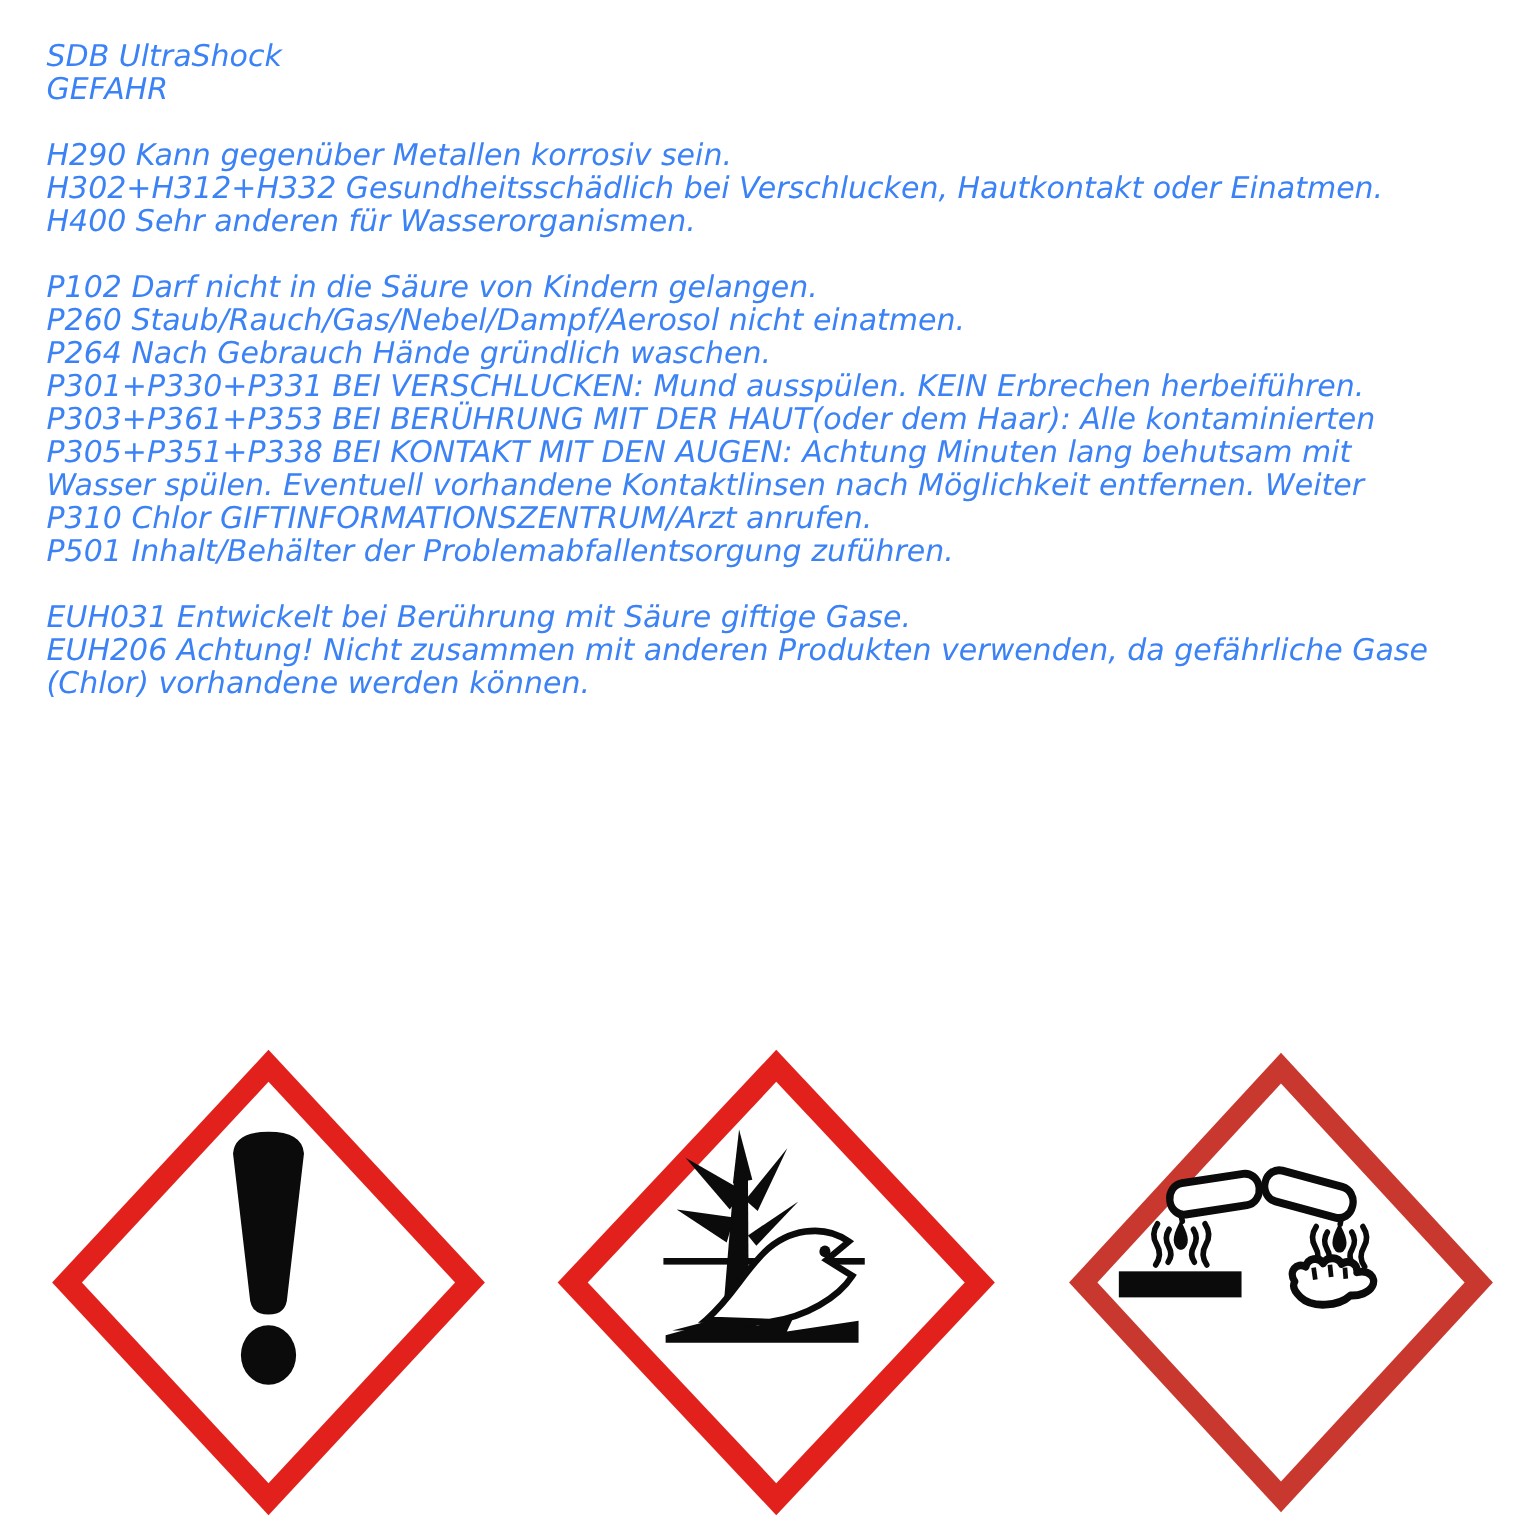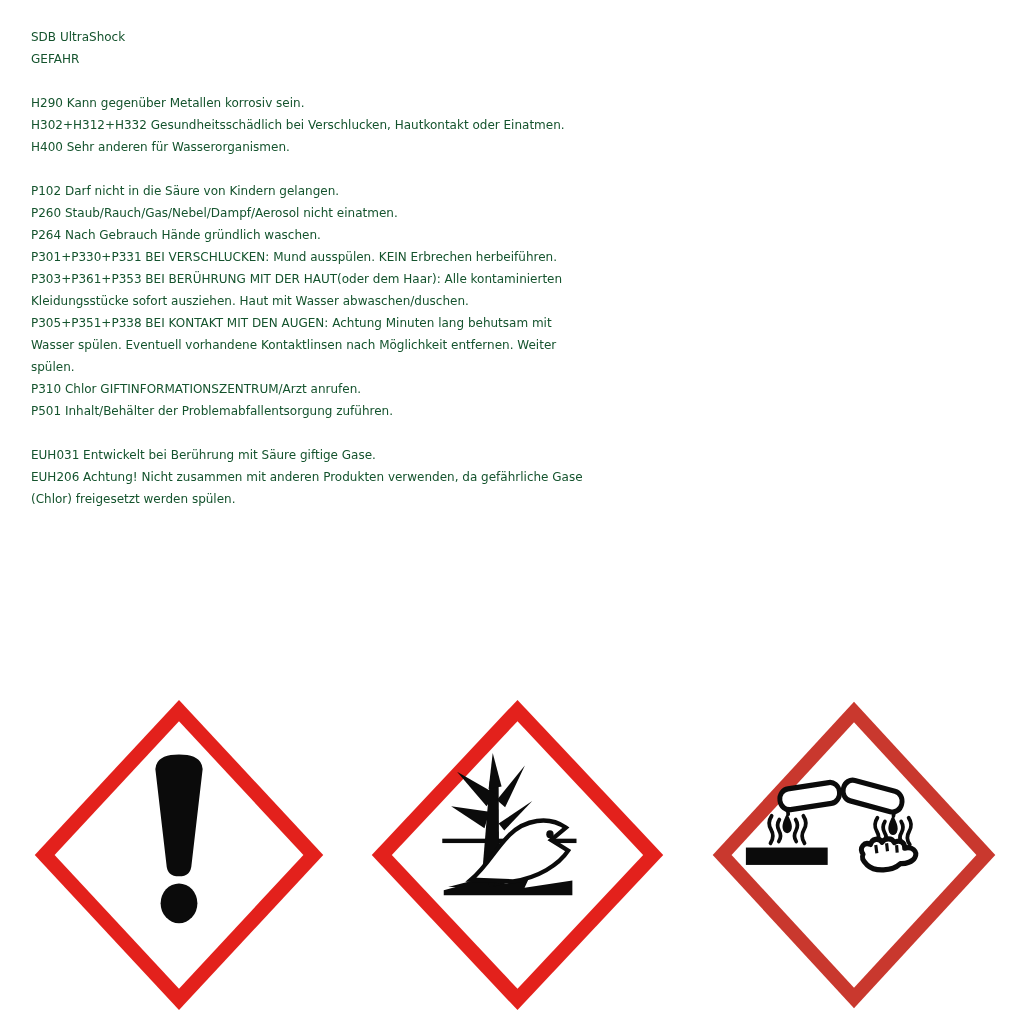--- a/index.html
+++ b/index.html
@@ -8,24 +8,25 @@
     width: 1024px;
     height: 1024px;
     background: #ffffff;
     overflow: hidden;
     font-family: "DejaVu Sans", "Liberation Sans", sans-serif;
   }
   .doc {
     position: absolute;
     left: 31px;
     top: 26px;
-    color: #14532d;
-    font-size: 12px;
+    color: #3b82f6;
+    font-size: 20px;
     line-height: 22px;
     white-space: nowrap;
+    font-style: italic;
   }
   .sec { margin: 0 0 22px 0; }
   .line { height: 22px; }
   .pictos { position: absolute; left: 0; top: 0; width: 1024px; height: 1024px; }
   svg.pictogram { position: absolute; display: block; }
   #picto-exclamation { left: 33px;  top: 698px; width: 292px; height: 314px; }
   #picto-environment { left: 370px; top: 698px; width: 295px; height: 314px; }
   #picto-corrosion   { left: 711px; top: 700px; width: 286px; height: 310px; }
 </style>
 </head>
@@ -44,32 +45,30 @@
       <div class="line">H302+H312+H332 Gesundheitsschädlich bei Verschlucken, Hautkontakt oder Einatmen.</div>
       <div class="line">H400 Sehr anderen für Wasserorganismen.</div>
     </div>
 
     <div class="sec">
       <div class="line">P102 Darf nicht in die Säure von Kindern gelangen.</div>
       <div class="line">P260 Staub/Rauch/Gas/Nebel/Dampf/Aerosol nicht einatmen.</div>
       <div class="line">P264 Nach Gebrauch Hände gründlich waschen.</div>
       <div class="line">P301+P330+P331 BEI VERSCHLUCKEN: Mund ausspülen. KEIN Erbrechen herbeiführen.</div>
       <div class="line">P303+P361+P353 BEI BERÜHRUNG MIT DER HAUT(oder dem Haar): Alle kontaminierten</div>
-      <div class="line">Kleidungsstücke sofort ausziehen. Haut mit Wasser abwaschen/duschen.</div>
       <div class="line">P305+P351+P338 BEI KONTAKT MIT DEN AUGEN: Achtung Minuten lang behutsam mit</div>
       <div class="line">Wasser spülen. Eventuell vorhandene Kontaktlinsen nach Möglichkeit entfernen. Weiter</div>
-      <div class="line">spülen.</div>
       <div class="line">P310 Chlor GIFTINFORMATIONSZENTRUM/Arzt anrufen.</div>
       <div class="line">P501 Inhalt/Behälter der Problemabfallentsorgung zuführen.</div>
     </div>
 
     <div class="sec">
       <div class="line">EUH031 Entwickelt bei Berührung mit Säure giftige Gase.</div>
       <div class="line">EUH206 Achtung! Nicht zusammen mit anderen Produkten verwenden, da gefährliche Gase</div>
-      <div class="line">(Chlor) freigesetzt werden spülen.</div>
+      <div class="line">(Chlor) vorhandene werden können.</div>
     </div>
   </div>
 
   <div class="pictos">
 
     <svg id="picto-exclamation" class="pictogram" viewBox="0 0 100 100" preserveAspectRatio="none">
       <polygon points="50,0.6 99.4,50 50,99.4 0.6,50" fill="#e3211c"></polygon>
       <polygon points="50,7.4 92.6,50 50,92.6 7.4,50" fill="#ffffff"></polygon>
       <g fill="#0b0b0b">
         <path d="M41.9,22.6 Q42.3,18 50,18 Q57.7,18 58.1,22.6 L54.3,53 Q54.1,56.8 50,56.8 Q45.9,56.8 45.7,53 Z"></path>

